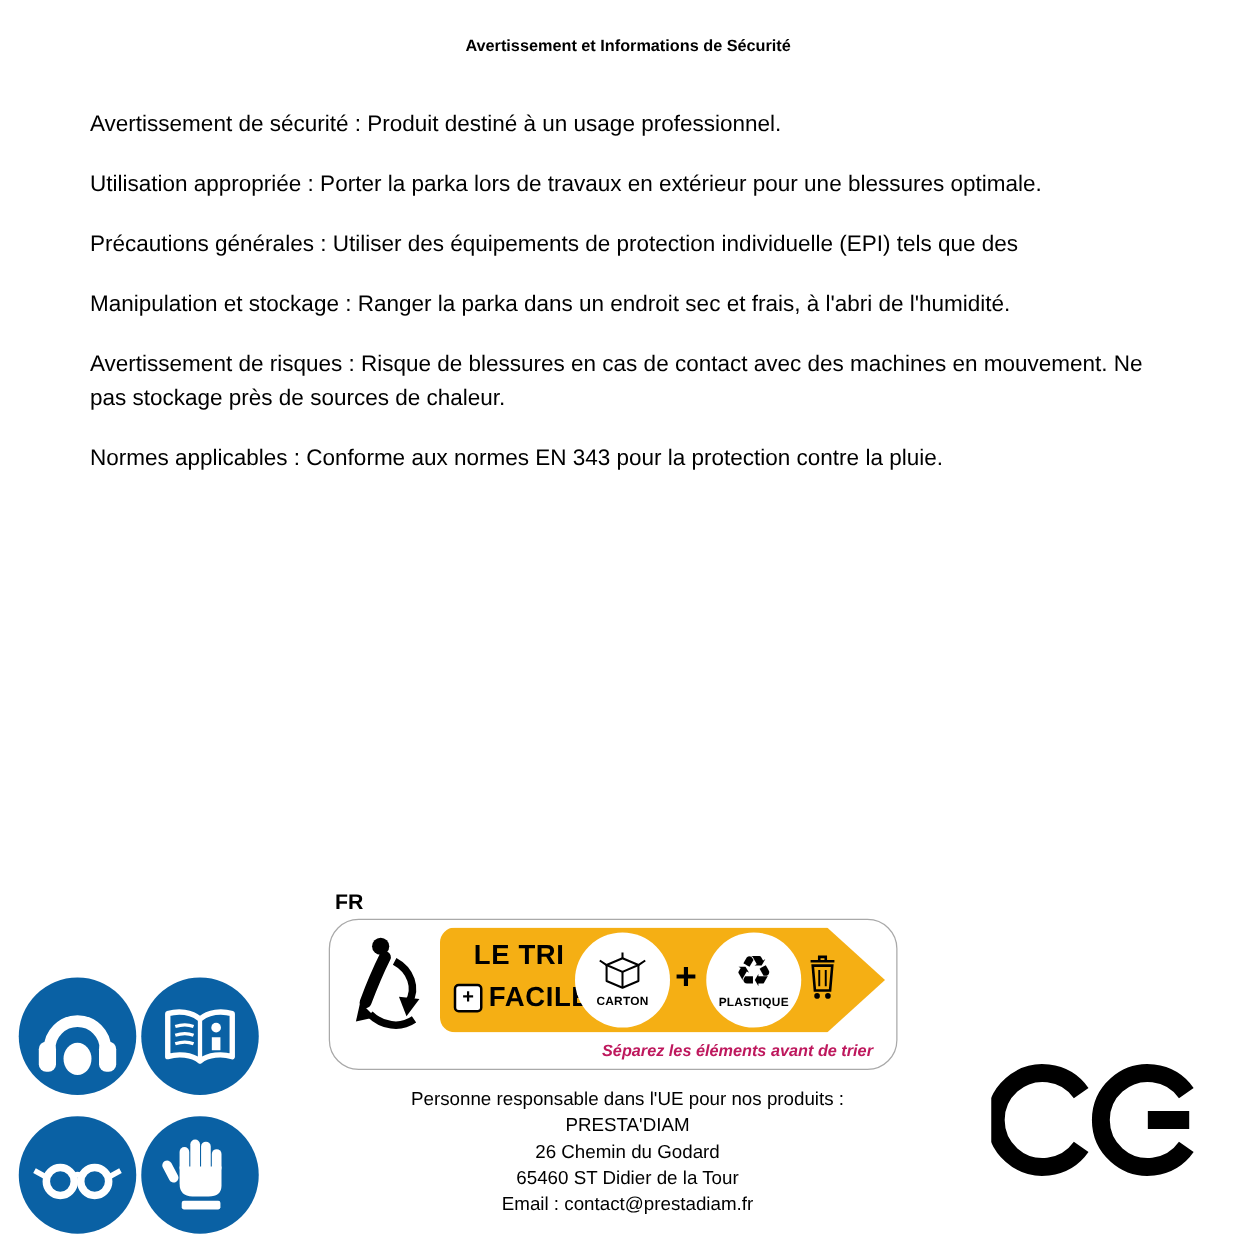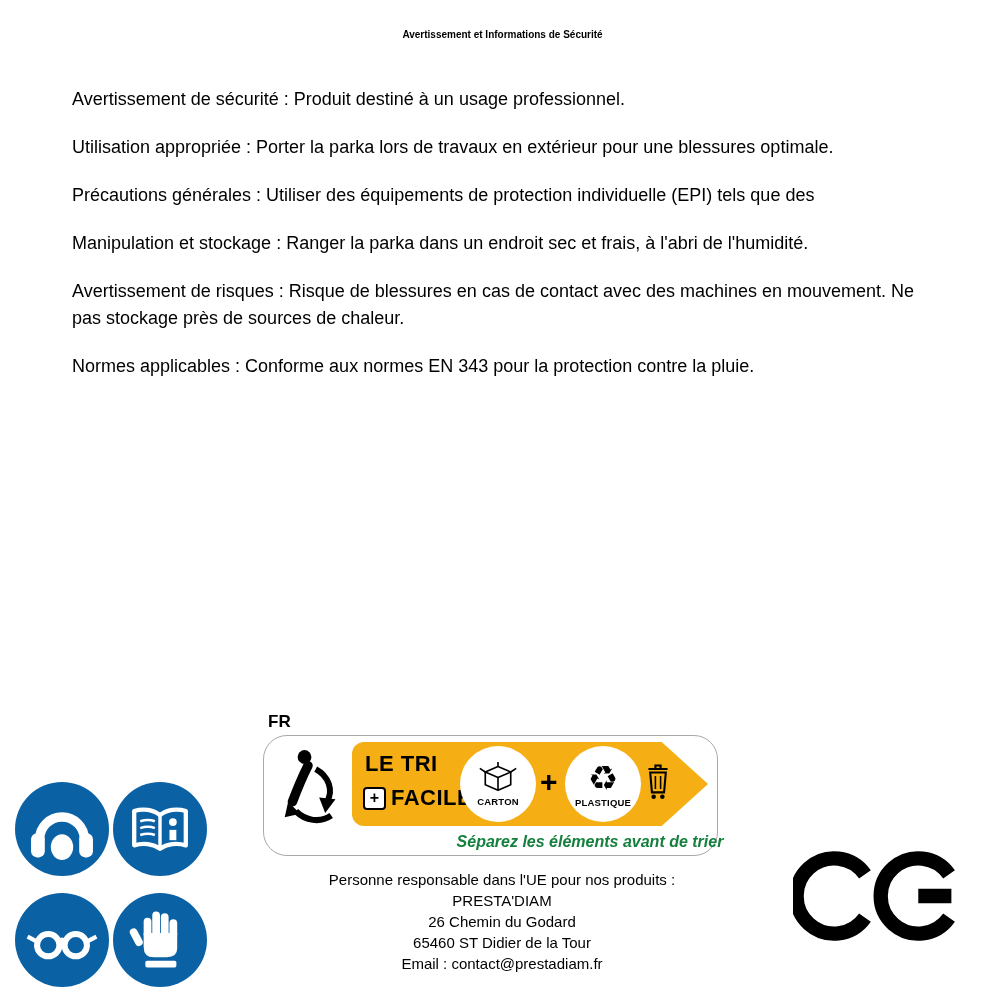--- a/index.html
+++ b/index.html
@@ -2,21 +2,21 @@
 <html style="--mandatory-blue: #0a61a4; --label-yellow: #F5AF14;"><head>
 <meta charset="utf-8">
 <style>
   html,body{margin:0;padding:0;background:#fff;}
   body{
     position:relative;width:1005px;height:1005px;overflow:hidden;
     font-family:"Liberation Sans", sans-serif;color:#000;
   }
   .page-title{
     position:absolute;top:29px;left:0;width:100%;
-    text-align:center;font-weight:bold;font-size:10px;
+    text-align:center;font-weight:bold;font-size:13px;
   }
   .doc-text{position:absolute;left:72px;top:86px;font-size:18px;line-height:27px;}
   .para{margin:0 0 21px 0;}
   .ln{display:block;white-space:nowrap;}
 
   
   .icon-circle{
     position:absolute;width:94px;height:94px;border-radius:50%;
     background:var(--mandatory-blue,#0a61a4);
     display:flex;align-items:center;justify-content:center;
@@ -33,42 +33,42 @@
     background:#fff;border:1.5px solid #a9a9a9;border-radius:24px;box-sizing:border-box;
   }
   .fr-label{position:absolute;left:268px;top:712px;font-weight:bold;font-size:17px;}
   .triman{position:absolute;left:283px;top:745px;width:62px;height:86px;}
   .yellow-band{
     position:absolute;left:352px;top:742px;width:356px;height:84px;
     background:var(--label-yellow,#F5AF14);
     border-radius:12px;
     clip-path:polygon(0 0,87% 0,100% 50%,87% 100%,0 100%);
   }
-  .letri{position:absolute;left:13px;top:9px;font-weight:bold;font-size:22px;letter-spacing:.5px;}
+  .letri{position:absolute;left:27px;top:9px;font-weight:bold;font-size:22px;letter-spacing:.5px;}
   .facile-row{position:absolute;left:11px;top:43px;display:flex;align-items:center;gap:5px;}
   .plusbox{
     width:19px;height:19px;background:#fff;border:2.5px solid #000;border-radius:4px;
     display:flex;align-items:center;justify-content:center;font-weight:bold;font-size:16px;line-height:1;
   }
   .facile{font-weight:bold;font-size:22px;letter-spacing:.5px;}
   .bubble{
     position:absolute;top:4px;width:76px;height:76px;border-radius:50%;background:#fff;
     display:flex;flex-direction:column;align-items:center;justify-content:center;gap:2px;
   }
   .bubble1{left:108px;}
   .bubble2{left:213px;}
   .bubble-label{font-weight:bold;font-size:9.5px;letter-spacing:.2px;}
   .recycle{font-family:"DejaVu Sans",sans-serif;font-size:34px;line-height:1;color:#000;}
   .plus-sep{position:absolute;left:188px;top:23px;font-weight:bold;font-size:30px;}
   .bin-group{position:absolute;left:293px;top:17px;display:flex;align-items:center;gap:3px;}
   .bin-group svg{width:26px;height:46px;}
   .bin-text{font-weight:bold;font-size:10.5px;line-height:11px;margin-left:44px;}
   .tagline{
     position:absolute;left:445px;top:833px;width:290px;text-align:center;
-    font-style:italic;font-weight:bold;font-size:16px;color:#15803d;
+    font-style:italic;font-weight:bold;font-size:13px;color:#be185d;
   }
 
   
   .resp{
     position:absolute;left:152px;top:869px;width:700px;text-align:center;
     font-weight:normal;font-size:15px;line-height:21px;
   }
 
   
   .ce{position:absolute;left:793px;top:851px;width:170px;height:90px;}

